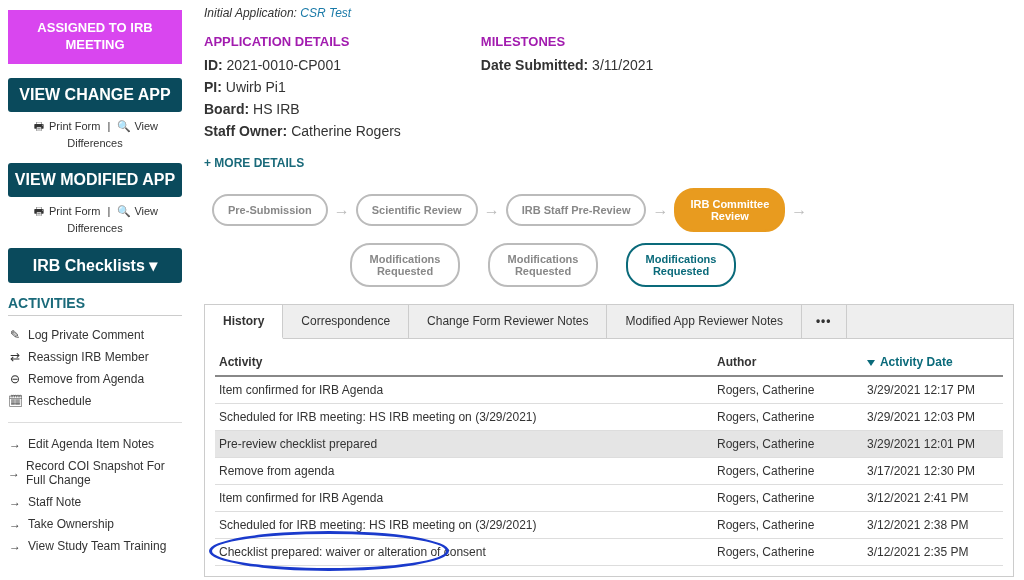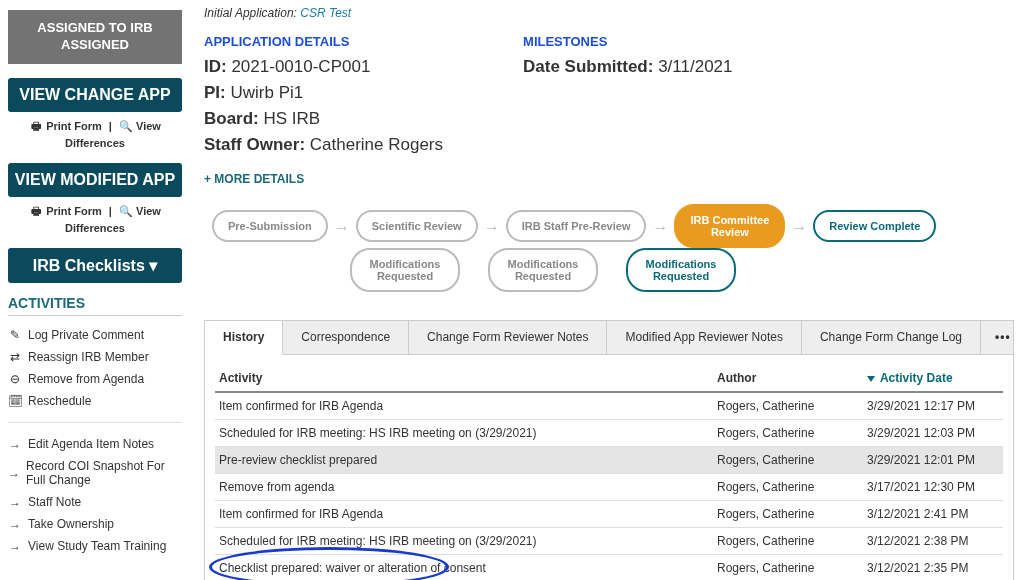--- a/index.html
+++ b/index.html
@@ -1,44 +1,44 @@
 <!DOCTYPE html>
 <html><head>
 <meta charset="utf-8">
 <style>
   * { box-sizing: border-box; margin: 0; padding: 0; }
   body { font-family: Arial, Helvetica, sans-serif; font-size: 13px; color: #333; background: #fff; width: 1024px; }
   .container { display: flex; }
   .sidebar { width: 190px; padding: 10px 8px; flex-shrink: 0; }
   .main { flex: 1; padding: 6px 10px 10px 14px; overflow: hidden; }
 
-  .status-badge { background: #737373; color: #fff; font-weight: bold; text-align: center; padding: 10px 4px; font-size: 13px; margin-bottom: 14px; line-height: 1.3; }
+  .status-badge { background: #d946ef; color: #fff; font-weight: bold; text-align: center; padding: 10px 4px; font-size: 13px; margin-bottom: 14px; line-height: 1.3; }
   .btn-teal { background: #0a4a5c; color: #fff; padding: 8px 0; text-align: center; font-weight: bold; font-size: 16px; border-radius: 3px; cursor: pointer; }
   .sub-links { text-align: center; font-size: 11px; padding: 6px 0 14px; }
-  .sub-links span { cursor: pointer; font-weight: bold; }
+  .sub-links span { cursor: pointer; }
   .sub-links .sep { padding: 0 4px; }
   .ic { display: inline-block; width: 14px; text-align: center; }
 
   .section-head { color: #1a6a7a; font-weight: bold; font-size: 14px; border-bottom: 1px solid #ccc; padding-bottom: 4px; margin: 12px 0 8px; }
   .actlist div { padding: 4px 0; font-size: 12px; cursor: pointer; display: flex; align-items: center; gap: 6px; }
 
   h1 { color: #2e5a6b; font-size: 26px; font-weight: normal; margin-bottom: 2px; }
   .subtitle { font-style: italic; font-size: 12px; margin-bottom: 14px; }
   .subtitle .link { color: #1a7aa8; }
 
   .cols { display: flex; gap: 80px; margin-bottom: 10px; }
-  .colhead { color: #1d4ed8; font-weight: bold; font-size: 13px; margin-bottom: 8px; }
-  .kv { font-size: 17px; margin-bottom: 6px; }
+  .colhead { color: #a21caf; font-weight: bold; font-size: 13px; margin-bottom: 8px; }
+  .kv { font-size: 14px; margin-bottom: 6px; }
   .kv b { font-weight: bold; }
   .more-details { color: #1a6a7a; font-weight: bold; font-size: 12px; cursor: pointer; margin-bottom: 10px; display: inline-block; }
 
   .flowwrap { position: relative; margin: 8px 0 18px; height: 98px; }
   .flowrow { display: flex; gap: 6px; align-items: center; position: absolute; left: 8px; }
   .flowrow.top { top: 0; }
-  .flowrow.bot { top: 44px; }
+  .flowrow.bot { top: 55px; }
   .pill { border: 2px solid #bbb; color: #888; border-radius: 20px; padding: 8px 14px; font-size: 11px; font-weight: bold; text-align: center; min-width: 110px; }
   .pill.active { background: #e89b1f; color: #fff; border-color: #e89b1f; }
   .pill.teal { border-color: #0a6a7a; color: #0a6a7a; }
   .arr { color: #bbb; font-size: 16px; }
   .pill.spacer { visibility: hidden; }
 
   .tabbar { display: flex; background: #eee; border: 1px solid #ccc; }
   .tab { padding: 9px 18px; font-size: 12px; border-right: 1px solid #ccc; cursor: pointer; white-space: nowrap; }
   .tab.active { background: #fff; font-weight: bold; border-bottom: 2px solid #fff; margin-bottom: -1px; }
   .tab.more { padding: 9px 14px; font-weight: bold; letter-spacing: 1px; }
@@ -54,21 +54,21 @@
   .tablewrap { position: relative; }
   .triangle-down { display:inline-block; width:0; height:0; border-left:4px solid transparent; border-right:4px solid transparent; border-top:6px solid #0a6a7a; vertical-align:middle; margin-right:2px;}
 </style>
 </head>
 <body>
 
 <div class="container">
   <div class="sidebar">
     <div class="status-badge">
       <span>ASSIGNED TO IRB</span><br>
-      <span>ASSIGNED</span>
+      <span>MEETING</span>
     </div>
 
     <div class="btn-teal">VIEW CHANGE APP</div>
     <div class="sub-links">
       <span><span class="ic">🖶</span> <span>Print Form</span></span>
       <span class="sep">|</span>
       <span><span class="ic">🔍</span> <span>View Differences</span></span>
     </div>
 
     <div class="btn-teal">VIEW MODIFIED APP</div>
@@ -151,39 +151,37 @@
     <div class="flowwrap">
       <div class="flowrow top">
         <div class="pill">Pre-Submission</div>
         <span class="arr">→</span>
         <div class="pill">Scientific Review</div>
         <span class="arr">→</span>
         <div class="pill">IRB Staff Pre-Review</div>
         <span class="arr">→</span>
         <div class="pill active"><span>IRB Committee</span><br><span>Review</span></div>
         <span class="arr">→</span>
-        <div class="pill teal">Review Complete</div>
       </div>
       <div class="flowrow bot">
         <div class="pill spacer"></div>
         <span class="arr" style="visibility:hidden">→</span>
         <div class="pill"><span>Modifications</span><br><span>Requested</span></div>
         <span class="arr" style="visibility:hidden">→</span>
         <div class="pill"><span>Modifications</span><br><span>Requested</span></div>
         <span class="arr" style="visibility:hidden">→</span>
         <div class="pill teal"><span>Modifications</span><br><span>Requested</span></div>
       </div>
     </div>
 
     <div class="tabbar">
       <div class="tab active">History</div>
       <div class="tab">Correspondence</div>
       <div class="tab">Change Form Reviewer Notes</div>
       <div class="tab">Modified App Reviewer Notes</div>
-      <div class="tab">Change Form Change Log</div>
       <div class="tab more">•••</div>
     </div>
 
     <div class="tablewrap">
       <table class="tbl">
         <thead>
           <tr>
             <th>Activity</th>
             <th style="width:150px">Author</th>
             <th style="width:140px" class="sort"><span class="triangle-down"></span> <span>Activity Date</span></th>

